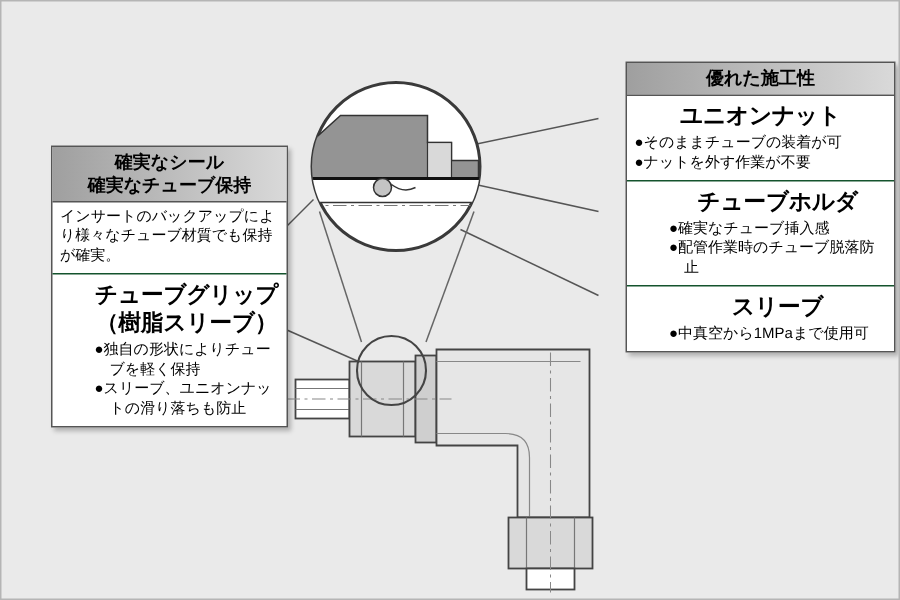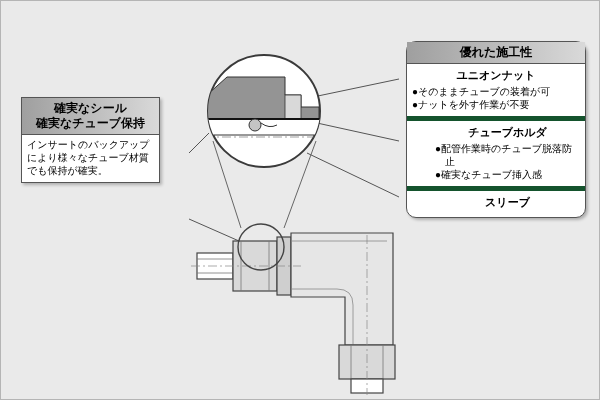--- a/index.html
+++ b/index.html
@@ -3,27 +3,27 @@
 <meta charset="utf-8">
 <style>
   html,body{margin:0;padding:0;}
   body{font-family:"Liberation Sans","DejaVu Sans",sans-serif;background:#fff;}
   #stage{position:relative;width:600px;height:400px;background:#eaeaea;border:1px solid #b5b5b5;box-sizing:border-box;overflow:hidden;}
   #diagram-svg{position:absolute;left:0;top:0;width:600px;height:400px;}
 
   .callout{position:absolute;background:#ffffff;border:1px solid #555;box-shadow:2px 2px 3px rgba(0,0,0,.25);box-sizing:border-box;}
   .callout-header{background:linear-gradient(to right,#9f9f9f,#d9d9d9);border-bottom:1px solid #555;color:#000;font-weight:bold;text-align:center;font-size:12px;line-height:1.25;padding:3px 2px;}
   .section{padding:3px 5px 5px 5px;}
-  .section + .section{border-top:5px solid #14532d;padding-left:28px;}
-  .section-title{font-weight:bold;text-align:center;font-size:11px;color:#000;margin:1px 0 2px 0;}
+  .section + .section{border-top:1px solid #14532d;padding-left:28px;}
+  .section-title{font-weight:bold;text-align:center;font-size:15px;color:#000;margin:1px 0 2px 0;}
   .section-body{font-size:10px;color:#000;line-height:1.3;}
   .bullet{font-size:10px;color:#000;line-height:1.3;text-indent:-10px;padding-left:10px;}
 
-  #left-box{left:20px;top:96px;width:139px;}
-  #right-box{left:405px;top:40px;width:180px;border-radius:10px;}
+  #left-box{left:33px;top:96px;width:158px;}
+  #right-box{left:416px;top:40px;width:180px;}
 </style>
 </head>
 <body>
 
 <div id="stage">
 
   <svg id="diagram-svg" viewBox="0 0 600 400">
     <defs>
       <clipPath id="magClip">
           <circle cx="263" cy="110" r="56"></circle>
@@ -91,32 +91,38 @@
   </svg>
 
   <div id="left-box" class="callout">
     <div class="callout-header">
       <div>確実なシール</div>
       <div>確実なチューブ保持</div>
     </div>
     <div class="section">
       <div class="section-body">インサートのバックアップにより様々なチューブ材質でも保持が確実。</div>
     </div>
+    <div class="section">
+      <div class="section-title">チューブグリップ（樹脂スリーブ）</div>
+      <div class="bullet">●独自の形状によりチューブを軽く保持</div>
+      <div class="bullet">●スリーブ、ユニオンナットの滑り落ちも防止</div>
+    </div>
   </div>
 
   <div id="right-box" class="callout">
     <div class="callout-header">優れた施工性</div>
     <div class="section">
       <div class="section-title">ユニオンナット</div>
       <div class="bullet">●そのままチューブの装着が可</div>
       <div class="bullet">●ナットを外す作業が不要</div>
     </div>
     <div class="section">
       <div class="section-title">チューブホルダ</div>
+      <div class="bullet">●確実なチューブ挿入感</div>
       <div class="bullet">●配管作業時のチューブ脱落防止</div>
-      <div class="bullet">●確実なチューブ挿入感</div>
     </div>
     <div class="section">
       <div class="section-title">スリーブ</div>
+      <div class="bullet">●中真空から1MPaまで使用可</div>
     </div>
   </div>
 
 </div>
 
 </body></html>

